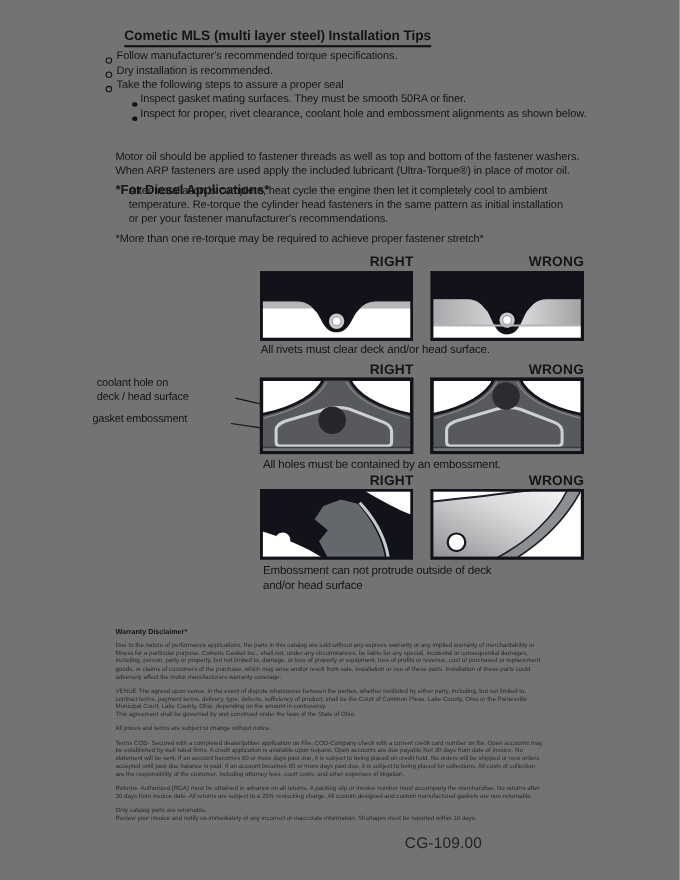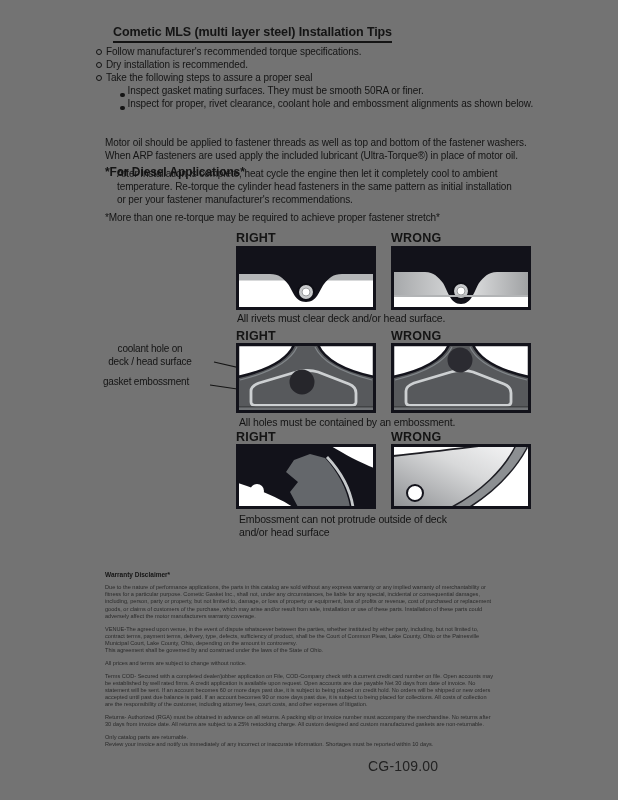--- a/index.html
+++ b/index.html
@@ -15,49 +15,49 @@
   .abs{position:absolute;}
   
   .title{
     left:113px;top:25px;
     font-size:12.5px;font-weight:bold;letter-spacing:-0.1px;
     border-bottom:2px solid #141414;padding-bottom:2px;
     white-space:nowrap;
   }
   
   .bullets{left:96px;top:45px;font-size:10px;letter-spacing:-0.1px;}
-  .bullets .row{display:flex;align-items:flex-start;line-height:13px;}
+  .bullets .row{display:flex;align-items:flex-end;line-height:13px;}
   .o-marker{
     width:4px;height:4px;border:1.2px solid #141414;border-radius:50%;
     display:inline-block;margin:3.5px 4px 0 0;flex:0 0 auto;
   }
   .subbullets{left:120px;top:84px;font-size:10px;letter-spacing:-0.1px;}
   .subbullets .row{display:flex;align-items:flex-end;line-height:13px;}
   .f-marker{
     width:4.5px;height:4.5px;background:#141414;border-radius:50%;
     display:inline-block;margin:3.5px 3px 0 0;flex:0 0 auto;
   }
   
   .diesel-heading{left:105px;top:117px;font-size:12px;font-weight:bold;letter-spacing:-0.1px;margin-top:48px;}
   .para{font-size:10px;line-height:13px;letter-spacing:-0.1px;white-space:pre-line;}
   .d1{left:105px;top:136px;}
   .d2{left:105px;top:167px;margin-left:12px;}
   .dnote{left:105px;top:211px;}
   
   .fig-label{
-    width:140px;text-align:left;
+    width:140px;text-align:right;
     font-size:12.5px;font-weight:bold;letter-spacing:0.2px;
   }
   .panel{width:140px;}
   .panel svg{display:block;}
   .caption{font-size:10.5px;letter-spacing:-0.15px;line-height:12.5px;white-space:pre-line;}
   
   .ann{
     font-size:10px;letter-spacing:-0.2px;line-height:12.5px;
-    text-align:center;width:124px;
+    text-align:left;width:124px;
   }
   .ann-coolant{left:88px;top:343px;}
   .ann-embossment{left:84px;top:376px;}
   .ann-lines{left:0;top:0;width:618px;height:800px;pointer-events:none;}
   
   .disclaimer{left:105px;top:571px;width:424px;}
   .disclaimer h3{
     margin:0 0 6px 0;font-size:6.5px;font-weight:bold;letter-spacing:0;
   }
   .disclaimer p{

